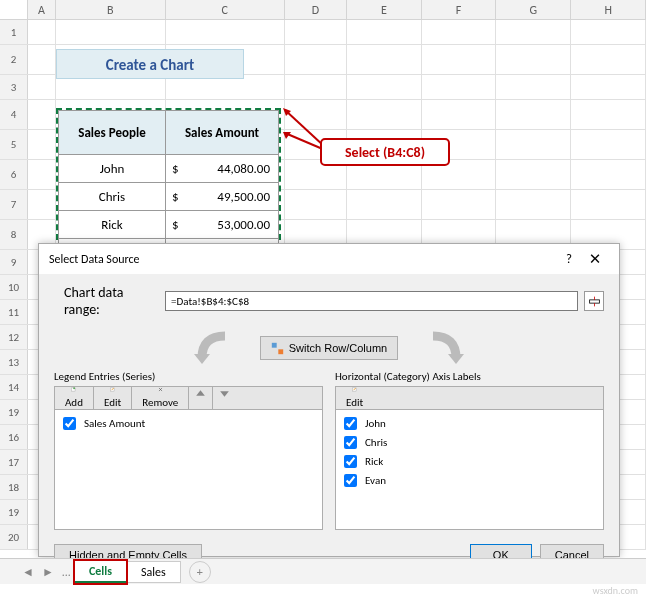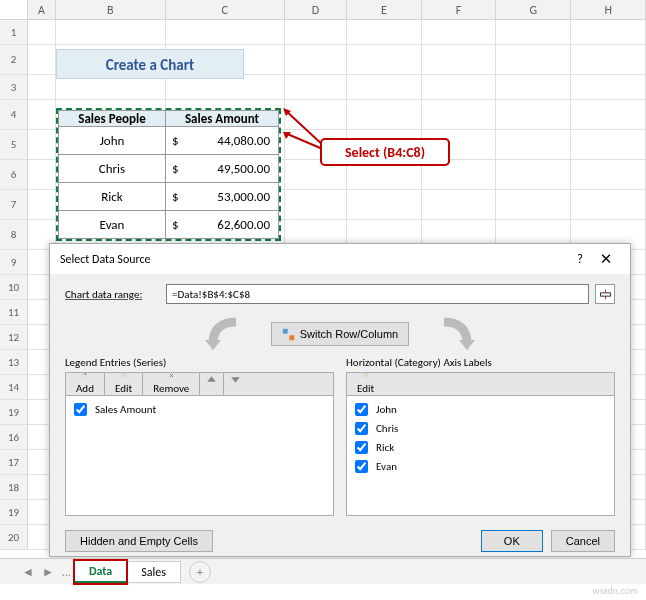--- a/index.html
+++ b/index.html
@@ -23,40 +23,40 @@
     .cD { width: 62px; }
     .cE { width: 75px; }
     .cF { width: 75px; }
     .cG { width: 75px; }
     .cH { width: 75px; }
     
     .banner { position: absolute; left: 56px; top: 49px; width: 188px; height: 30px; background: #e2eef3; border: 1px solid #b8d6e4; text-align: center; line-height: 30px; font-size: 15px; color: #2f5597; font-weight: bold; }
     
     .data-table { position: absolute; left: 56px; top: 108px; border: 2px dashed #107c41; background: #fff; }
     .data-table table { border-collapse: collapse; }
-    .data-table th { background: #e2eef3; font-weight: bold; border: 1px solid #999; padding: 0 8px; font-size: 13px; margin-top: 10px; }
+    .data-table th { background: #e2eef3; font-weight: bold; border: 1px solid #999; padding: 14px 8px; font-size: 13px; margin-top: 10px; }
     .data-table td { border: 1px solid #999; padding: 6px 8px; font-size: 13px; }
     .data-table .th-b { width: 107px; text-align: center; }
     .data-table .th-c { width: 113px; text-align: center; }
     .data-table .td-name { text-align: center; }
     .data-table .td-amt { position: relative; text-align: right; padding-left: 18px; }
     .data-table .td-amt .dollar { position: absolute; left: 6px; }
     
     .callout { position: absolute; left: 320px; top: 138px; width: 130px; height: 28px; border: 2.5px solid #c00000; border-radius: 5px; background: #fff; color: #c00000; font-weight: bold; font-size: 14px; text-align: center; line-height: 26px; }
     .arrow-svg { position: absolute; left: 280px; top: 105px; pointer-events: none; }
     
-    .dialog { position: absolute; left: 49px; top: 243px; width: 582px; height: 314px; background: #f0f0f0; border: 1px solid #aaa; box-shadow: 0 0 8px rgba(0,0,0,0.25); }
+    .dialog { position: absolute; left: 38px; top: 243px; width: 582px; height: 314px; background: #f0f0f0; border: 1px solid #aaa; box-shadow: 0 0 8px rgba(0,0,0,0.25); }
     .dlg-title { background: #fff; height: 30px; line-height: 30px; padding: 0 10px; display: flex; align-items: center; }
     .dlg-title-text { flex: 1; font-size: 12px; }
     .dlg-help { width: 24px; text-align: center; cursor: pointer; font-size: 13px; }
     .dlg-close { width: 28px; text-align: center; cursor: pointer; font-size: 15px; }
     
     .dlg-body { padding: 10px 15px 8px 15px; }
     .range-row { display: flex; align-items: center; gap: 6px; margin-bottom: 12px; }
-    .range-label { text-decoration: underline; text-decoration-color: #555; font-size: 11px; width: 95px; }
+    .range-label { text-decoration-color: #555; font-size: 14px; width: 95px; margin-left: 10px; }
     .range-input { flex: 1; height: 20px; border: 1px solid #7a7a7a; padding: 4px 5px; font-size: 11px; font-family: inherit; }
     .collapse-btn { width: 20px; height: 20px; border: 1px solid #999; background: #fff; display: inline-flex; align-items: center; justify-content: center; cursor: pointer; }
     
     .switch-row { display: flex; justify-content: center; align-items: center; height: 36px; position: relative; margin-bottom: 4px; }
     .switch-btn { border: 1px solid #adadad; background: #e1e1e1; height: 24px; padding: 0 10px; font-size: 11px; display: inline-flex; align-items: center; gap: 5px; cursor: pointer; margin: 0 30px; }
     
     .sections { display: flex; gap: 12px; }
     .section { flex: 1; }
     .sect-label { font-size: 11px; margin-bottom: 3px; }
     .btn-bar { display: flex; border: 1px solid #adadad; background: #e6e6e6; height: 24px; }
@@ -472,19 +472,19 @@
       <span class="spacer"></span>
       <button class="footer-btn ok">OK</button>
       <button class="footer-btn">Cancel</button>
     </div>
   </div>
 
   <div class="tabs">
     <span class="nav-arrow">◄</span>
     <span class="nav-arrow">►</span>
     <span class="nav-arrow">...</span>
-    <span class="tab active hl">Data</span>
+    <span class="tab active hl">Cells</span>
     <span class="tab">Sales</span>
     <span class="add-tab">+</span>
   </div>
 
   <div class="watermark">wsxdn.com</div>
 </div>
 
 </body></html>

